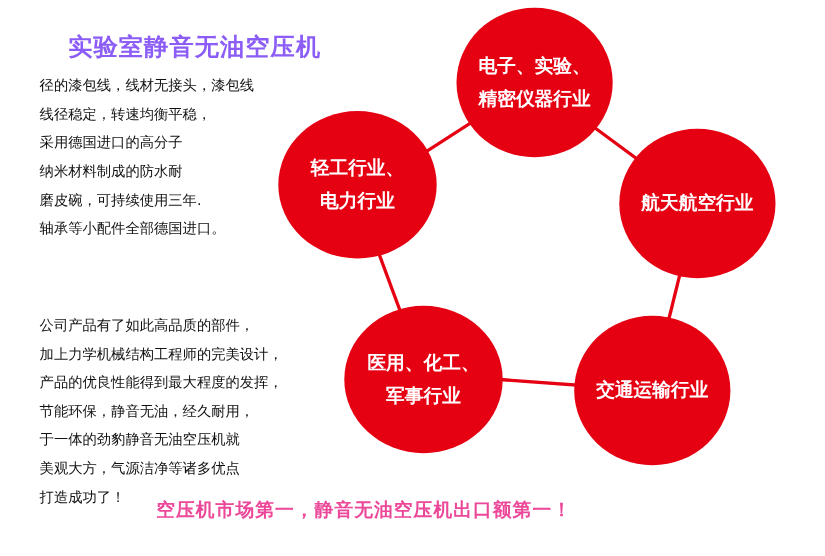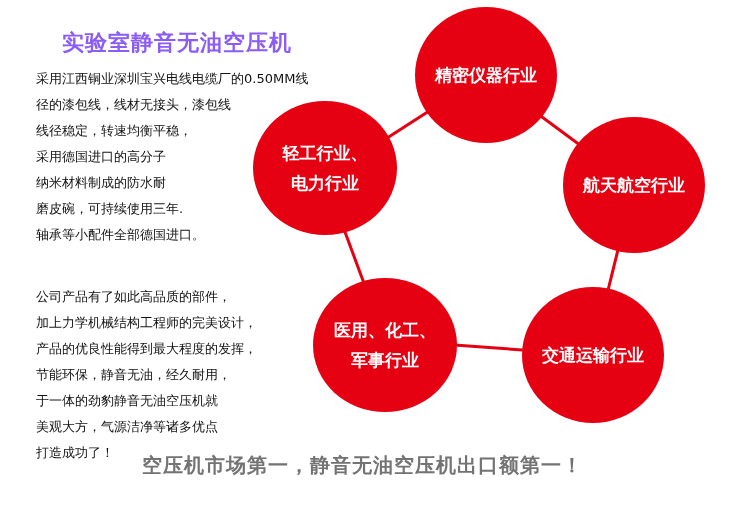--- a/index.html
+++ b/index.html
@@ -4,29 +4,28 @@
 <style>
   html, body { margin: 0; padding: 0; background: #ffffff; }
   body { width: 750px; height: 505px; position: relative; overflow: hidden; font-family: "DejaVu Sans", sans-serif; }
   .title { position: absolute; left: 62px; top: 28px; font-size: 22px; font-weight: bold; color: #8b5cf6; letter-spacing: 1px; white-space: nowrap; }
   .para { position: absolute; left: 36px; font-size: 13px; color: #111; line-height: 26px; white-space: nowrap; }
   .para1 { top: 66px; }
   .para2 { top: 268px; margin-top: 16px; }
   .para div { height: 26px; }
   svg.diagram { position: absolute; left: 0; top: 0; width: 750px; height: 505px; }
   .node { position: absolute; border-radius: 50%; background: #e50012; display: flex; flex-direction: column; align-items: center; justify-content: center; color: #fff; font-weight: bold; font-size: 17px; line-height: 30px; text-align: center; white-space: nowrap; }
-  .slogan { position: absolute; left: 142px; top: 452px; font-size: 20px; font-weight: bold; color: #737373; letter-spacing: 1px; white-space: nowrap; }
+  .slogan { position: absolute; left: 142px; top: 452px; font-size: 17px; font-weight: bold; color: #ec4899; letter-spacing: 1px; white-space: nowrap; }
 </style>
 </head>
 <body>
 
 <div class="title">实验室静音无油空压机</div>
 
 <div class="para para1">
-  <div>采用江西铜业深圳宝兴电线电缆厂的0.50MM线</div>
   <div>径的漆包线，线材无接头，漆包线</div>
   <div>线径稳定，转速均衡平稳，</div>
   <div>采用德国进口的高分子</div>
   <div>纳米材料制成的防水耐</div>
   <div>磨皮碗，可持续使用三年.</div>
   <div>轴承等小配件全部德国进口。</div>
 </div>
 
 <div class="para para2">
   <div>公司产品有了如此高品质的部件，</div>
@@ -42,20 +41,21 @@
   <g stroke="#e50012" stroke-width="3" fill="none">
     <line x1="485" y1="75" x2="634" y2="185"></line>
     <line x1="634" y1="185" x2="592" y2="355"></line>
     <line x1="592" y1="355" x2="385" y2="340"></line>
     <line x1="385" y1="340" x2="325" y2="178"></line>
     <line x1="325" y1="178" x2="485" y2="75"></line>
   </g>
 </svg>
 
 <div class="node" style="left:415px; top:7px; width:142px; height:136px;">
+  <div>电子、实验、</div>
   <div>精密仪器行业</div>
 </div>
 
 <div class="node" style="left:563px; top:117px; width:142px; height:136px;">
   <div>航天航空行业</div>
 </div>
 
 <div class="node" style="left:522px; top:287px; width:142px; height:136px;">
   <div>交通运输行业</div>
 </div>

